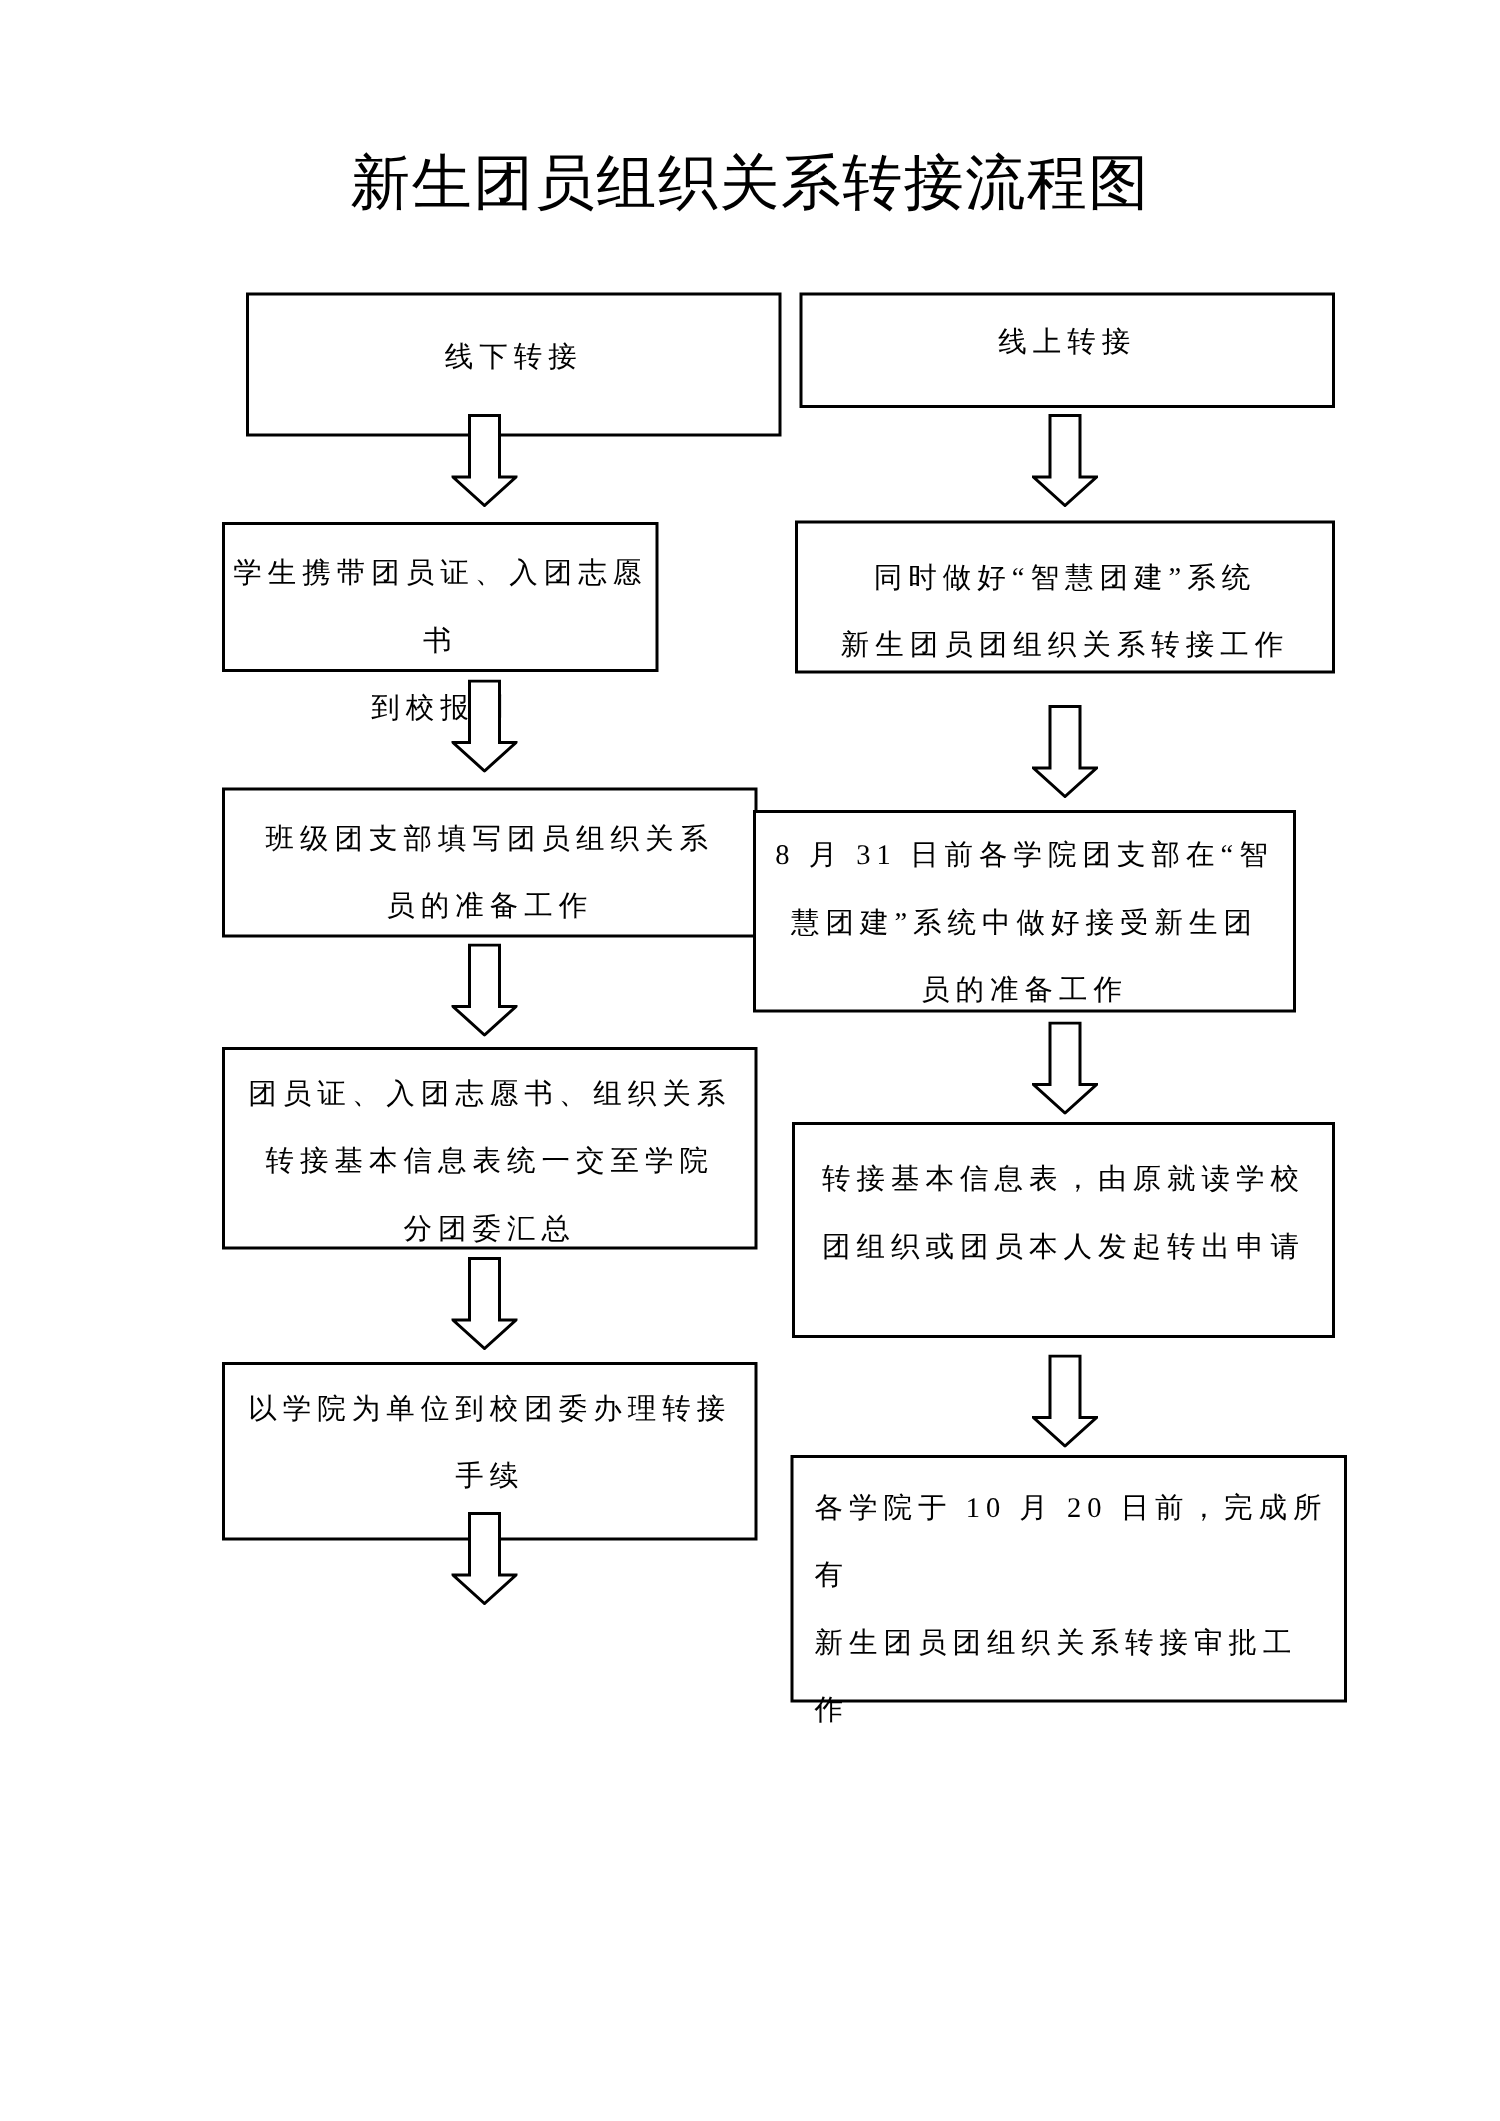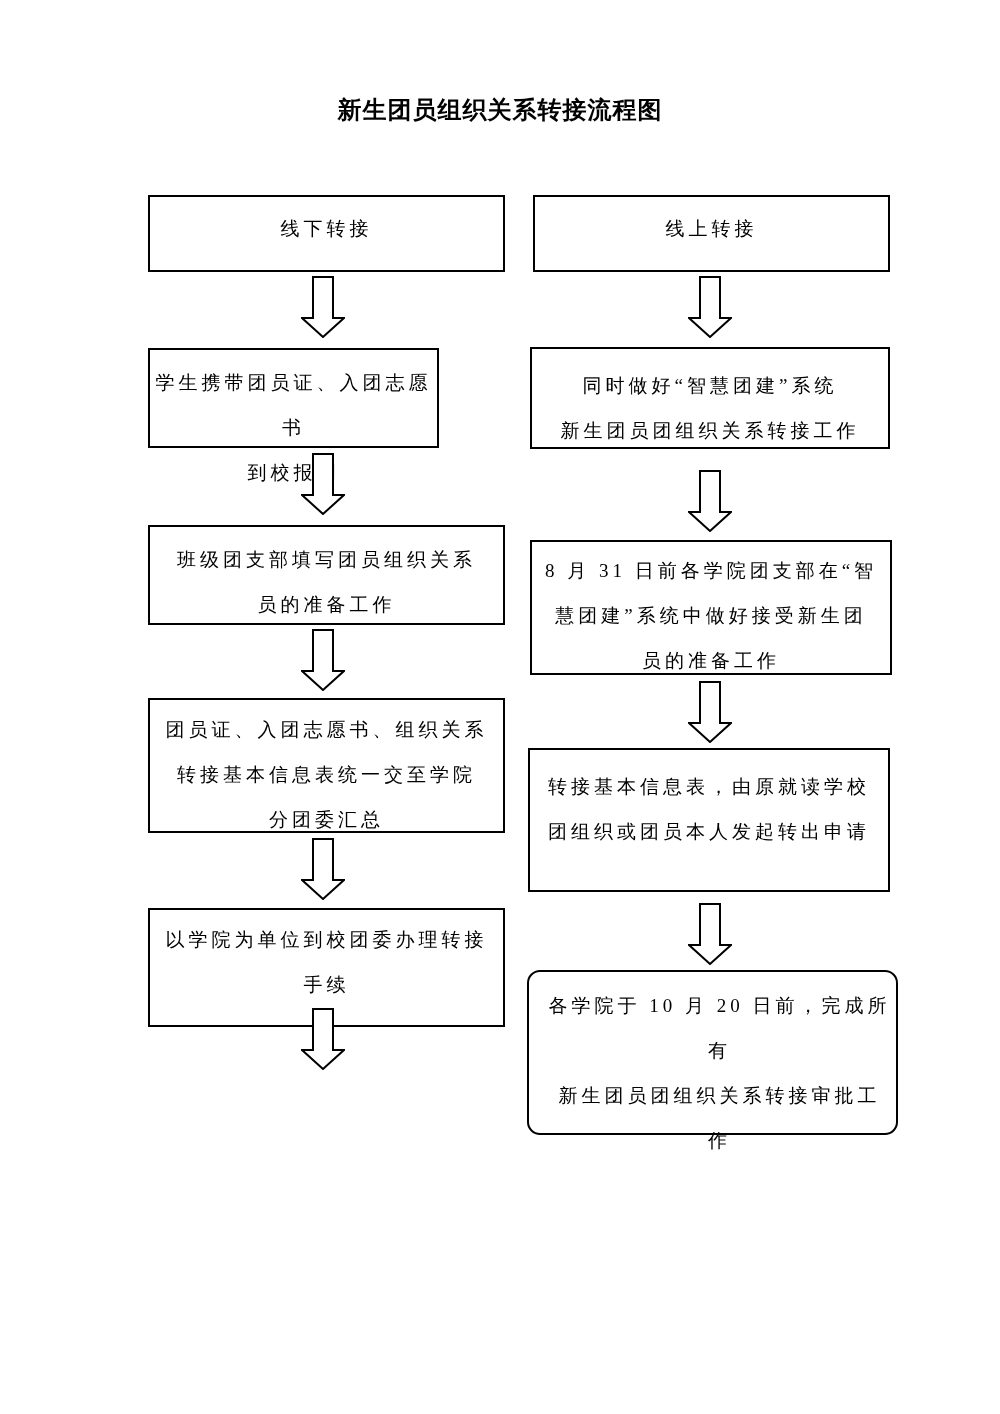--- a/index.html
+++ b/index.html
@@ -17,22 +17,22 @@
     font-family: "Liberation Serif", "DejaVu Serif", serif;
     overflow: hidden;
   }
   .title {
     position: absolute;
     left: 0;
     top: 94px;
     width: 100%;
     margin: 0;
     text-align: center;
-    font-size: 24px;
-    font-weight: bold;
+    font-size: 40px;
+    font-weight: normal;
     letter-spacing: 1px;
   }
   .box {
     position: absolute;
     box-sizing: border-box;
     border: 2px solid var(--ink, #000000);
     background: var(--bg, #ffffff);
     font-size: 19px;
     letter-spacing: 4px;
     line-height: 45px;
@@ -42,61 +42,60 @@
   .header-box {
     display: flex;
     align-items: center;
     justify-content: center;
     padding-bottom: 10px;
   }
   .step {
     padding-top: 10px;
   }
   .left-align {
-    text-align: center;
+    text-align: left;
     padding-left: 14px;
     padding-right: 0;
-    border-radius: 13px;
   }
   .arrow {
     position: absolute;
     width: 44px;
     height: 62px;
   }
   .arrow svg { display: block; }
 </style>
 </head>
 <body>
 
 <div class="page">
 
   <h1 class="title">新生团员组织关系转接流程图</h1>
 
-  <div class="box header-box" style="left:148px; top:195px; width:357px; height:77px">线下转接</div>
+  <div class="box header-box" style="left:164px; top:195px; width:357px; height:96px">线下转接</div>
 
   <div class="box step" style="left:148px; top:348px; width:291px; height:100px">学生携带团员证、入团志愿书
 到校报到</div>
 
   <div class="box step" style="left:148px; top:525px; width:357px; height:100px">班级团支部填写团员组织关系
 员的准备工作</div>
 
   <div class="box step" style="left:148px; top:698px; width:357px; height:135px; padding-top:7px">团员证、入团志愿书、组织关系
 转接基本信息表统一交至学院
 分团委汇总</div>
 
   <div class="box step" style="left:148px; top:908px; width:357px; height:119px; padding-top:7px">以学院为单位到校团委办理转接
 手续</div>
 
 
   <div class="box header-box" style="left:533px; top:195px; width:357px; height:77px">线上转接</div>
 
   <div class="box step" style="left:530px; top:347px; width:360px; height:102px; padding-top:14px">同时做好“智慧团建”系统
 新生团员团组织关系转接工作</div>
 
-  <div class="box step" style="left:530px; top:540px; width:362px; height:135px; padding-top:6px">8 月 31 日前各学院团支部在“智
+  <div class="box step" style="left:502px; top:540px; width:362px; height:135px; padding-top:6px">8 月 31 日前各学院团支部在“智
 慧团建”系统中做好接受新生团
 员的准备工作</div>
 
   <div class="box step" style="left:528px; top:748px; width:362px; height:144px; padding-top:14px">转接基本信息表，由原就读学校
 团组织或团员本人发起转出申请</div>
 
   <div class="box step left-align" style="left:527px; top:970px; width:371px; height:165px; padding-top:11px">各学院于 10 月 20 日前，完成所有
 新生团员团组织关系转接审批工
 作</div>
 

